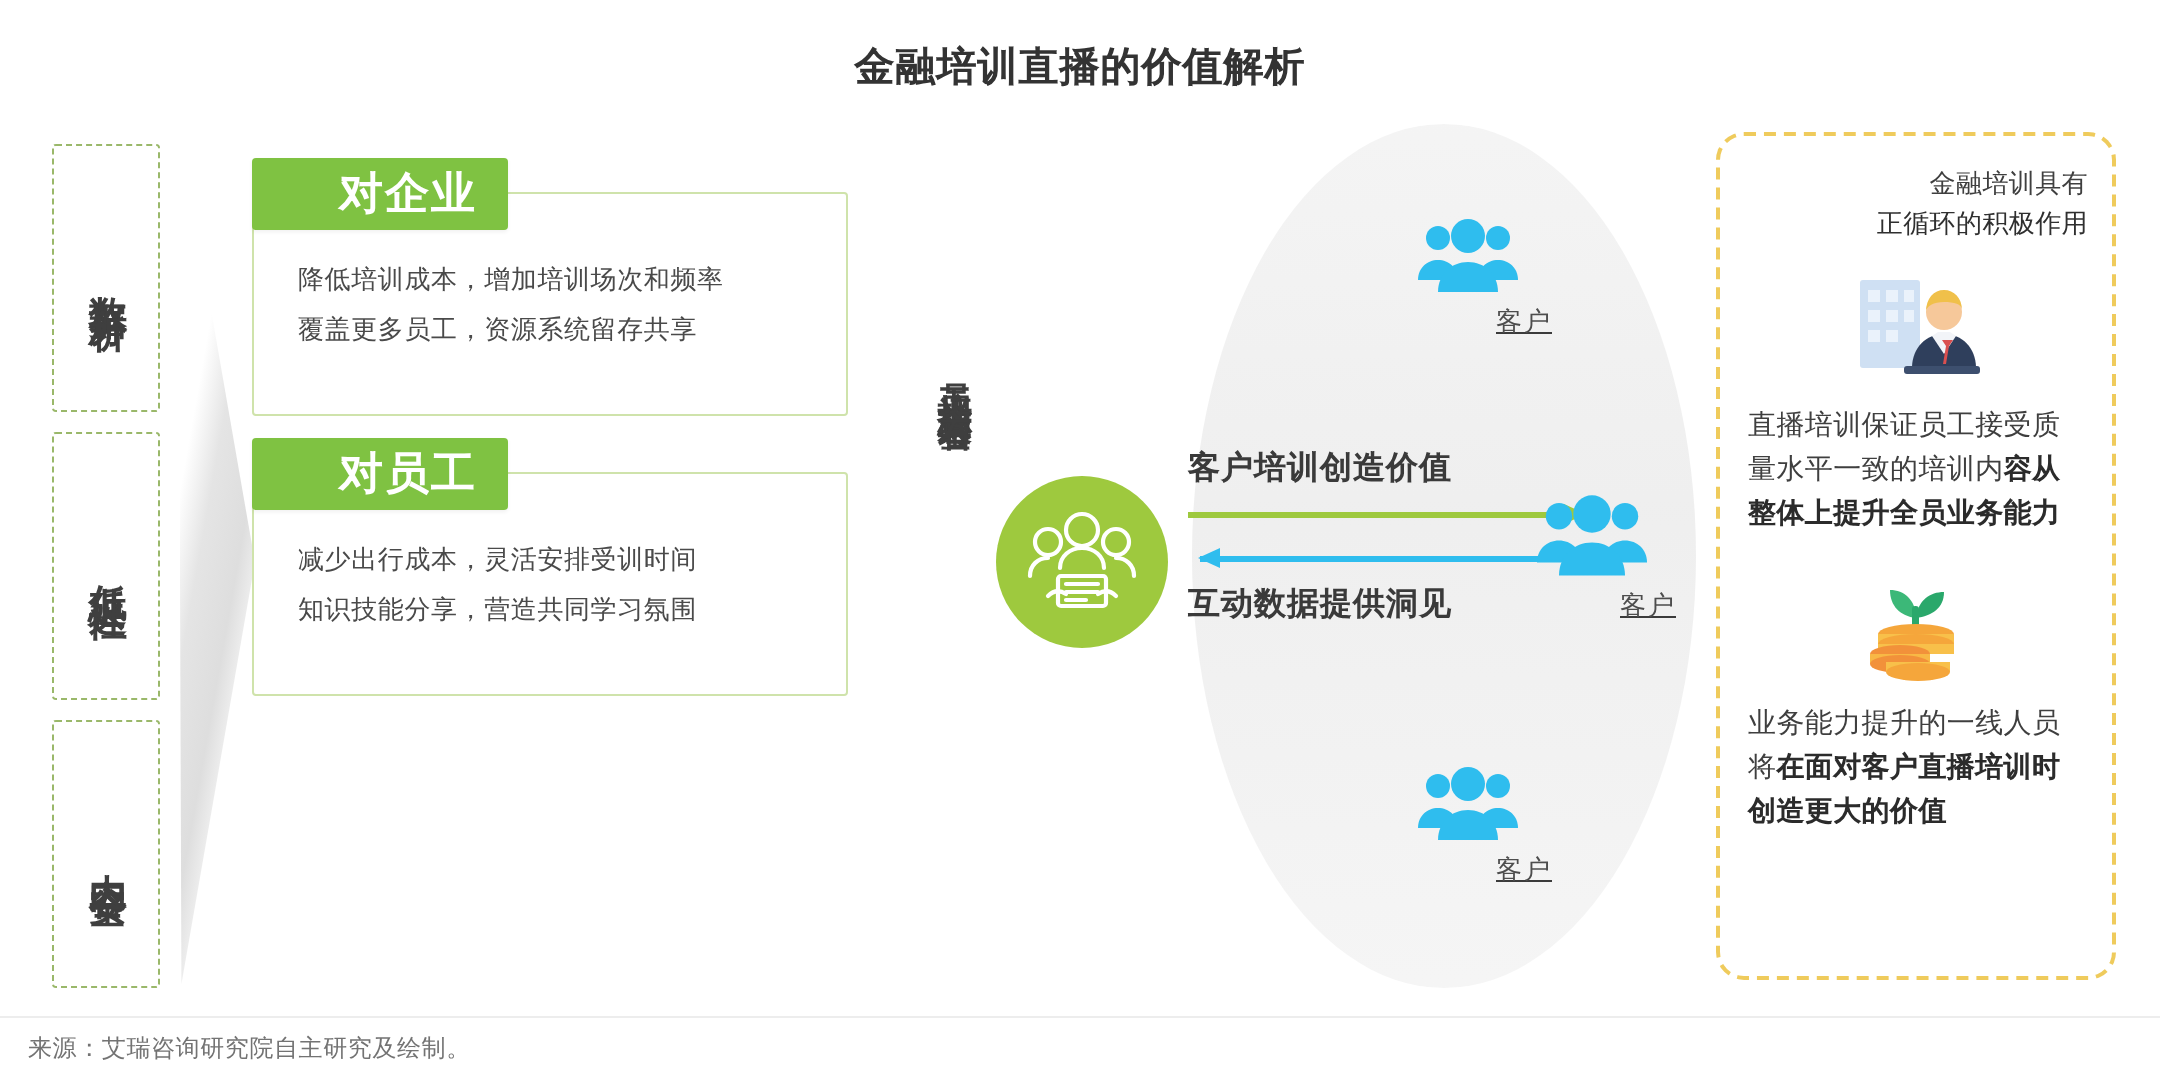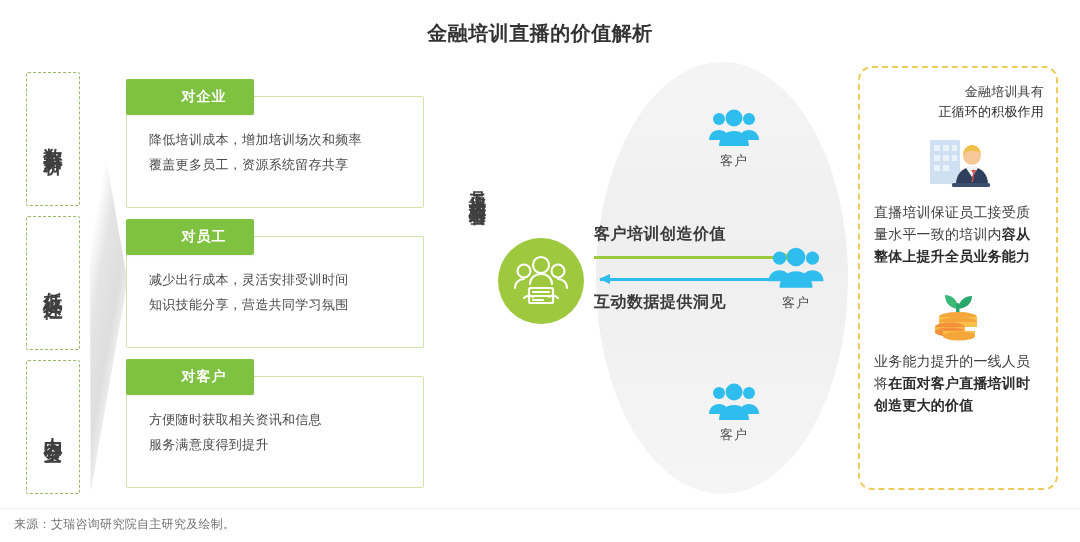--- a/index.html
+++ b/index.html
@@ -49,21 +49,21 @@
   #card-1{top:96px;height:110px;}
   #card-2{top:236px;height:110px;}
   #card-3{top:376px;height:110px;}
   .card-tab{
     position:absolute;left:-1px;top:-18px;width:128px;height:36px;
     background:#7fc242;border-radius:2px;
     display:flex;align-items:center;justify-content:center;
     box-shadow:0 1px 2px rgba(0,0,0,.06);
   }
   .card-tab span{
-    color:#ffffff;font-size:14px;font-weight:bold;letter-spacing:1px;margin-left:28px;
+    color:#ffffff;font-size:22px;font-weight:bold;letter-spacing:1px;margin-left:28px;
   }
   .card-body{
     padding:30px 0 0 22px;
   }
   .card-line{
     font-size:13px;color:#4a4a4a;line-height:1.95;letter-spacing:.3px;white-space:nowrap;
   }
 
   
   .center-caption{
@@ -102,21 +102,21 @@
     border-left:11px solid #9ec93e;border-top:5.5px solid transparent;border-bottom:5.5px solid transparent;
   }
   #arrow-bottom{left:600px;top:278px;width:198px;background:#2fbdee;}
   #arrow-bottom:after{
     content:"";position:absolute;left:-1px;top:-4px;
     border-right:11px solid #2fbdee;border-top:5.5px solid transparent;border-bottom:5.5px solid transparent;
   }
 
   
   .customer{
-    position:absolute;width:84px;text-align:center;
+    position:absolute;width:84px;text-align:right;text-decoration:underline;
   }
   #customer-top{left:692px;top:108px;}
   #customer-mid{left:754px;top:246px;}
   #customer-bottom{left:692px;top:382px;}
   .customer svg{display:block;margin:0 auto;}
   .customer-label{
     margin-top:4px;font-size:13px;color:#4d4d4d;letter-spacing:1px;
   }
 
   
@@ -174,29 +174,20 @@
   <div class="card" id="card-2">
     <div class="card-tab">
       <span>对员工</span>
     </div>
     <div class="card-body">
       <div class="card-line">减少出行成本，灵活安排受训时间</div>
       <div class="card-line">知识技能分享，营造共同学习氛围</div>
     </div>
   </div>
 
-  <div class="card" id="card-3">
-    <div class="card-tab">
-      <span>对客户</span>
-    </div>
-    <div class="card-body">
-      <div class="card-line">方便随时获取相关资讯和信息</div>
-      <div class="card-line">服务满意度得到提升</div>
-    </div>
-  </div>
 
   <div class="center-caption">员工培训为核心与基石</div>
 
   <div class="lens"></div>
 
   <div class="hub">
     <svg width="62" height="62" viewBox="0 0 62 62" aria-hidden="true">
       <g fill="none" stroke="#ffffff" stroke-width="2.1" stroke-linecap="round" stroke-linejoin="round">
         <circle cx="31" cy="15" r="8"></circle>
         <path d="M20 34c0-6 5-10 11-10s11 4 11 10"></path>

